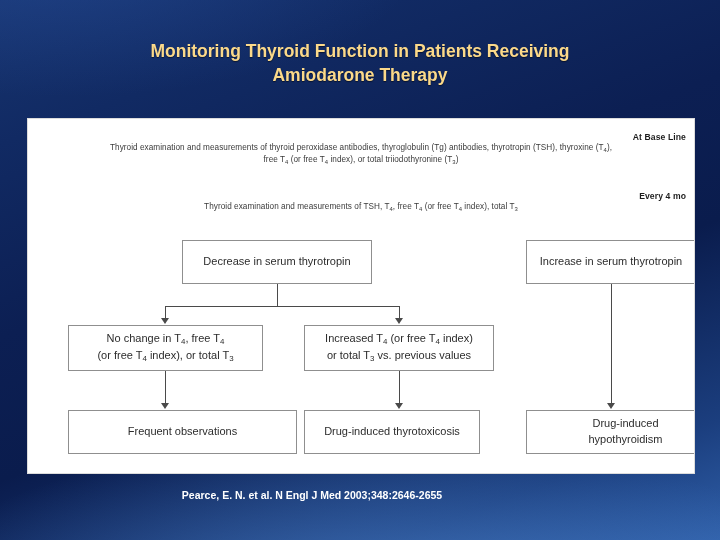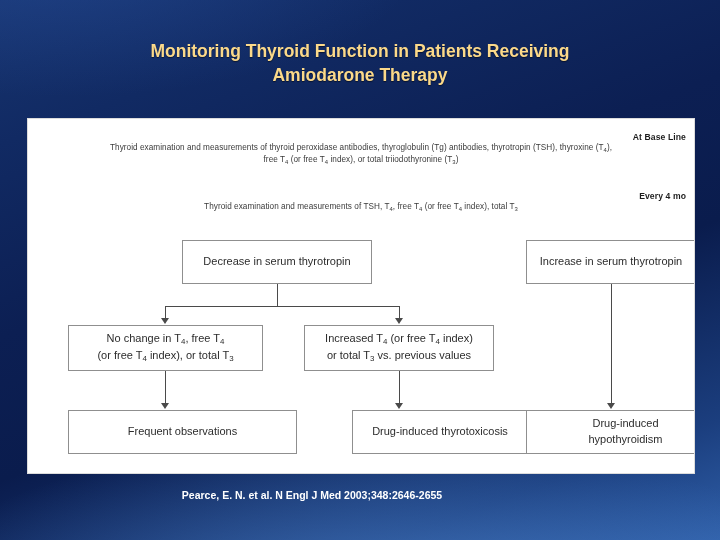--- a/index.html
+++ b/index.html
@@ -98,21 +98,21 @@
   }
   .row1 { top: 115px; height: 44px; }
   .row2 { top: 200px; height: 46px; }
   .row3 { top: 285px; height: 44px; }
 
   .b-dec   { left: 146px;  width: 190px; }
   .b-inc   { left: 490px;  width: 170px; }
   .b-noch  { left: 32px;   width: 195px; }
   .b-incr  { left: 268px;  width: 190px; }
   .b-freq  { left: 32px;   width: 229px; }
-  .b-drugt { left: 268px;  width: 176px; margin-left: 48px; }
+  .b-drugt { left: 268px;  width: 176px; }
   .b-drugh { left: 490px;  width: 170px; padding-left: 34px; }
 
   .conn { position: absolute; background: #4a4a4a; }
   .vline { width: 1px; }
   .hline { height: 1px; }
   .arrow-head {
     position: absolute;
     width: 0; height: 0;
     border-left: 4px solid transparent;
     border-right: 4px solid transparent;

